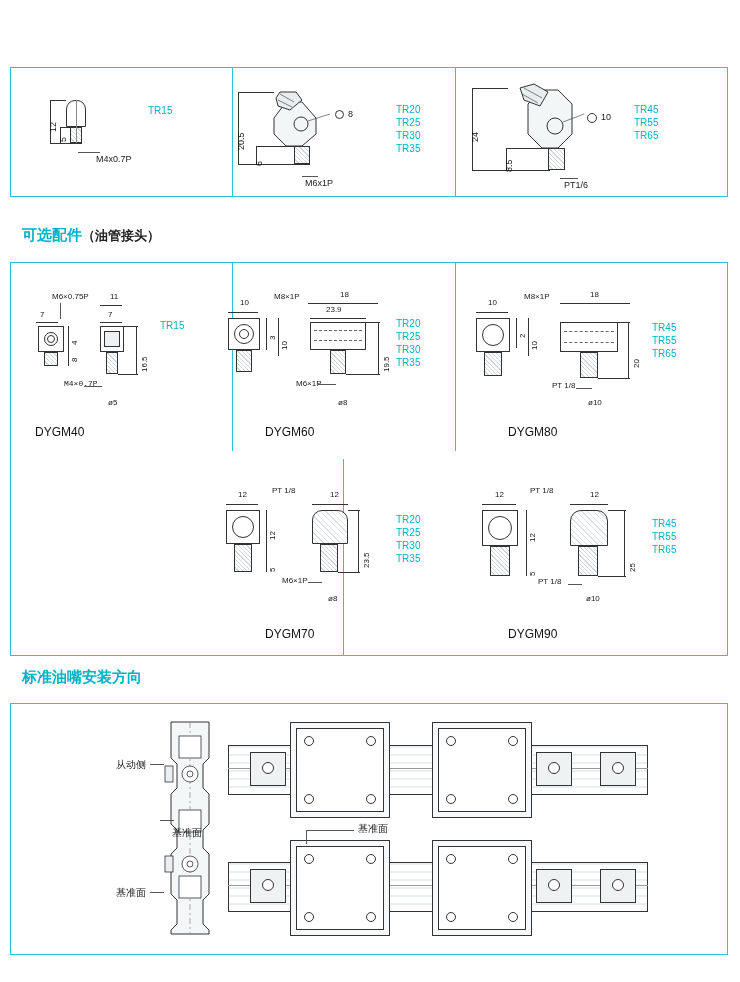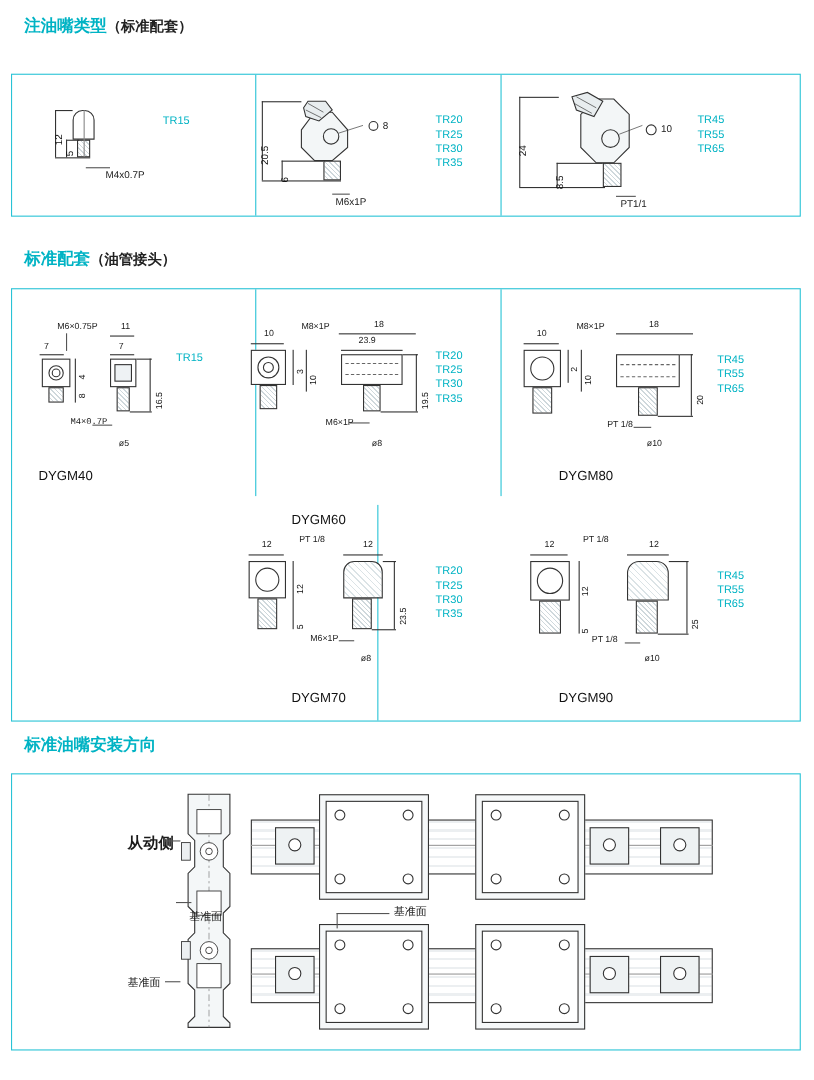--- a/index.html
+++ b/index.html
@@ -78,23 +78,20 @@
   }
   .circ{position:absolute;border:1px solid #333;border-radius:50%;box-sizing:border-box;background:#fff;}
   .dash{position:absolute;border-top:1px dashed #666;}
   svg{position:absolute;overflow:visible;}
 </style>
 </head>
 <body>
 
 <div class="page">
 
-  <div class="sec-title" style="left:22px;top:14px;">
-    <span class="cn">注油嘴类型</span><span class="sub">（标准配套）</span>
-  </div>
 
   <div class="panel" style="left:10px;top:67px;width:718px;height:130px;">
     <div class="vdiv" style="left:221px;top:0;height:128px;"></div>
     <div class="vdiv" style="left:444px;top:0;height:128px;"></div>
   </div>
 
   <div>
 
     <div class="box" style="left:66px;top:100px;width:20px;height:27px;border-radius:9px 9px 0 0;"></div>
     <div class="hatch" style="left:70px;top:127px;width:12px;height:16px;"></div>
@@ -160,28 +157,28 @@
 
     <div class="ln vl dim" style="left:472px;top:88px;height:82px;"></div>
     <div class="ln hl dim" style="left:472px;top:88px;width:36px;"></div>
     <div class="ln hl dim" style="left:472px;top:170px;width:78px;"></div>
     <div class="vert" style="left:470px;top:142px;">24</div>
 
     <div class="ln vl dim" style="left:506px;top:148px;height:22px;"></div>
     <div class="ln hl dim" style="left:506px;top:148px;width:42px;"></div>
     <div class="vert" style="left:504px;top:172px;">8.5</div>
     <div class="ln hl thin" style="left:560px;top:178px;width:18px;"></div>
-    <div class="lbl" style="left:564px;top:180px;">PT1/1</div>
+    <div class="lbl" style="left:564px;top:180px;">PT1/6</div>
     <div class="tr" style="left:634px;top:104px;">TR45</div>
     <div class="tr" style="left:634px;top:117px;">TR55</div>
     <div class="tr" style="left:634px;top:130px;">TR65</div>
   </div>
 
   <div class="sec-title" style="left:22px;top:226px;">
-    <span class="cn">标准配套</span><span class="sub">（油管接头）</span>
+    <span class="cn">可选配件</span><span class="sub">（油管接头）</span>
   </div>
 
   <div class="panel" style="left:10px;top:262px;width:718px;height:394px;">
     <div class="vdiv" style="left:221px;top:0;height:188px;"></div>
     <div class="vdiv" style="left:444px;top:0;height:188px;"></div>
     <div class="vdiv" style="left:332px;top:196px;height:196px;"></div>
   </div>
 
   <div>
     <div class="lbl sm" style="left:52px;top:292px;">M6×0.75P</div>
@@ -245,21 +242,21 @@
     <div class="ln hl dim" style="left:346px;top:374px;width:34px;"></div>
 
     <div class="ln hl thin" style="left:318px;top:384px;width:18px;"></div>
     <div class="lbl sm" style="left:296px;top:379px;">M6×1P</div>
     <div class="lbl sm" style="left:338px;top:398px;">ø8</div>
 
     <div class="tr" style="left:396px;top:318px;">TR20</div>
     <div class="tr" style="left:396px;top:331px;">TR25</div>
     <div class="tr" style="left:396px;top:344px;">TR30</div>
     <div class="tr" style="left:396px;top:357px;">TR35</div>
-    <div class="name" style="left:265px;top:425px;margin-top:40px;">DYGM60</div>
+    <div class="name" style="left:265px;top:425px;">DYGM60</div>
   </div>
 
   <div>
     <div class="lbl sm" style="left:488px;top:298px;">10</div>
     <div class="ln hl dim" style="left:476px;top:312px;width:32px;"></div>
     <div class="lbl sm" style="left:524px;top:292px;">M8×1P</div>
     <div class="lbl sm" style="left:590px;top:290px;">18</div>
     <div class="ln hl dim" style="left:560px;top:303px;width:70px;"></div>
 
     <div class="box" style="left:476px;top:318px;width:34px;height:34px;"></div>
@@ -366,21 +363,21 @@
       <rect x="24" y="18" width="22" height="22" fill="#fff" stroke="#333" stroke-width="0.8"></rect>
       <rect x="24" y="92" width="22" height="22" fill="#fff" stroke="#333" stroke-width="0.8"></rect>
       <rect x="24" y="158" width="22" height="22" fill="#fff" stroke="#333" stroke-width="0.8"></rect>
       <circle cx="35" cy="56" r="8" fill="#fff" stroke="#333" stroke-width="0.8"></circle>
       <circle cx="35" cy="56" r="3" fill="#fff" stroke="#333" stroke-width="0.8"></circle>
       <circle cx="35" cy="146" r="8" fill="#fff" stroke="#333" stroke-width="0.8"></circle>
       <circle cx="35" cy="146" r="3" fill="#fff" stroke="#333" stroke-width="0.8"></circle>
       <rect x="10" y="48" width="8" height="16" fill="#eceff1" stroke="#333" stroke-width="0.8"></rect>
       <rect x="10" y="138" width="8" height="16" fill="#eceff1" stroke="#333" stroke-width="0.8"></rect>
     </svg>
-    <div class="lbl" style="left:116px;top:758px;font-size:14px;font-weight:bold;">从动侧</div>
+    <div class="lbl" style="left:116px;top:758px;font-size:10px;">从动侧</div>
     <div class="ln hl thin" style="left:150px;top:764px;width:14px;"></div>
     <div class="lbl" style="left:172px;top:826px;font-size:10px;">基准面</div>
     <div class="ln hl thin" style="left:160px;top:820px;width:14px;"></div>
     <div class="lbl" style="left:116px;top:886px;font-size:10px;">基准面</div>
     <div class="ln hl thin" style="left:150px;top:892px;width:14px;"></div>
   </div>
 
   <div>
     <div class="boxf" style="left:228px;top:745px;width:420px;height:50px;background:repeating-linear-gradient(0deg,#fff 0 6px,#eceff1 6px 8px);"></div>
     <div class="ln hl" style="left:228px;top:768px;width:420px;background:#999;"></div>

